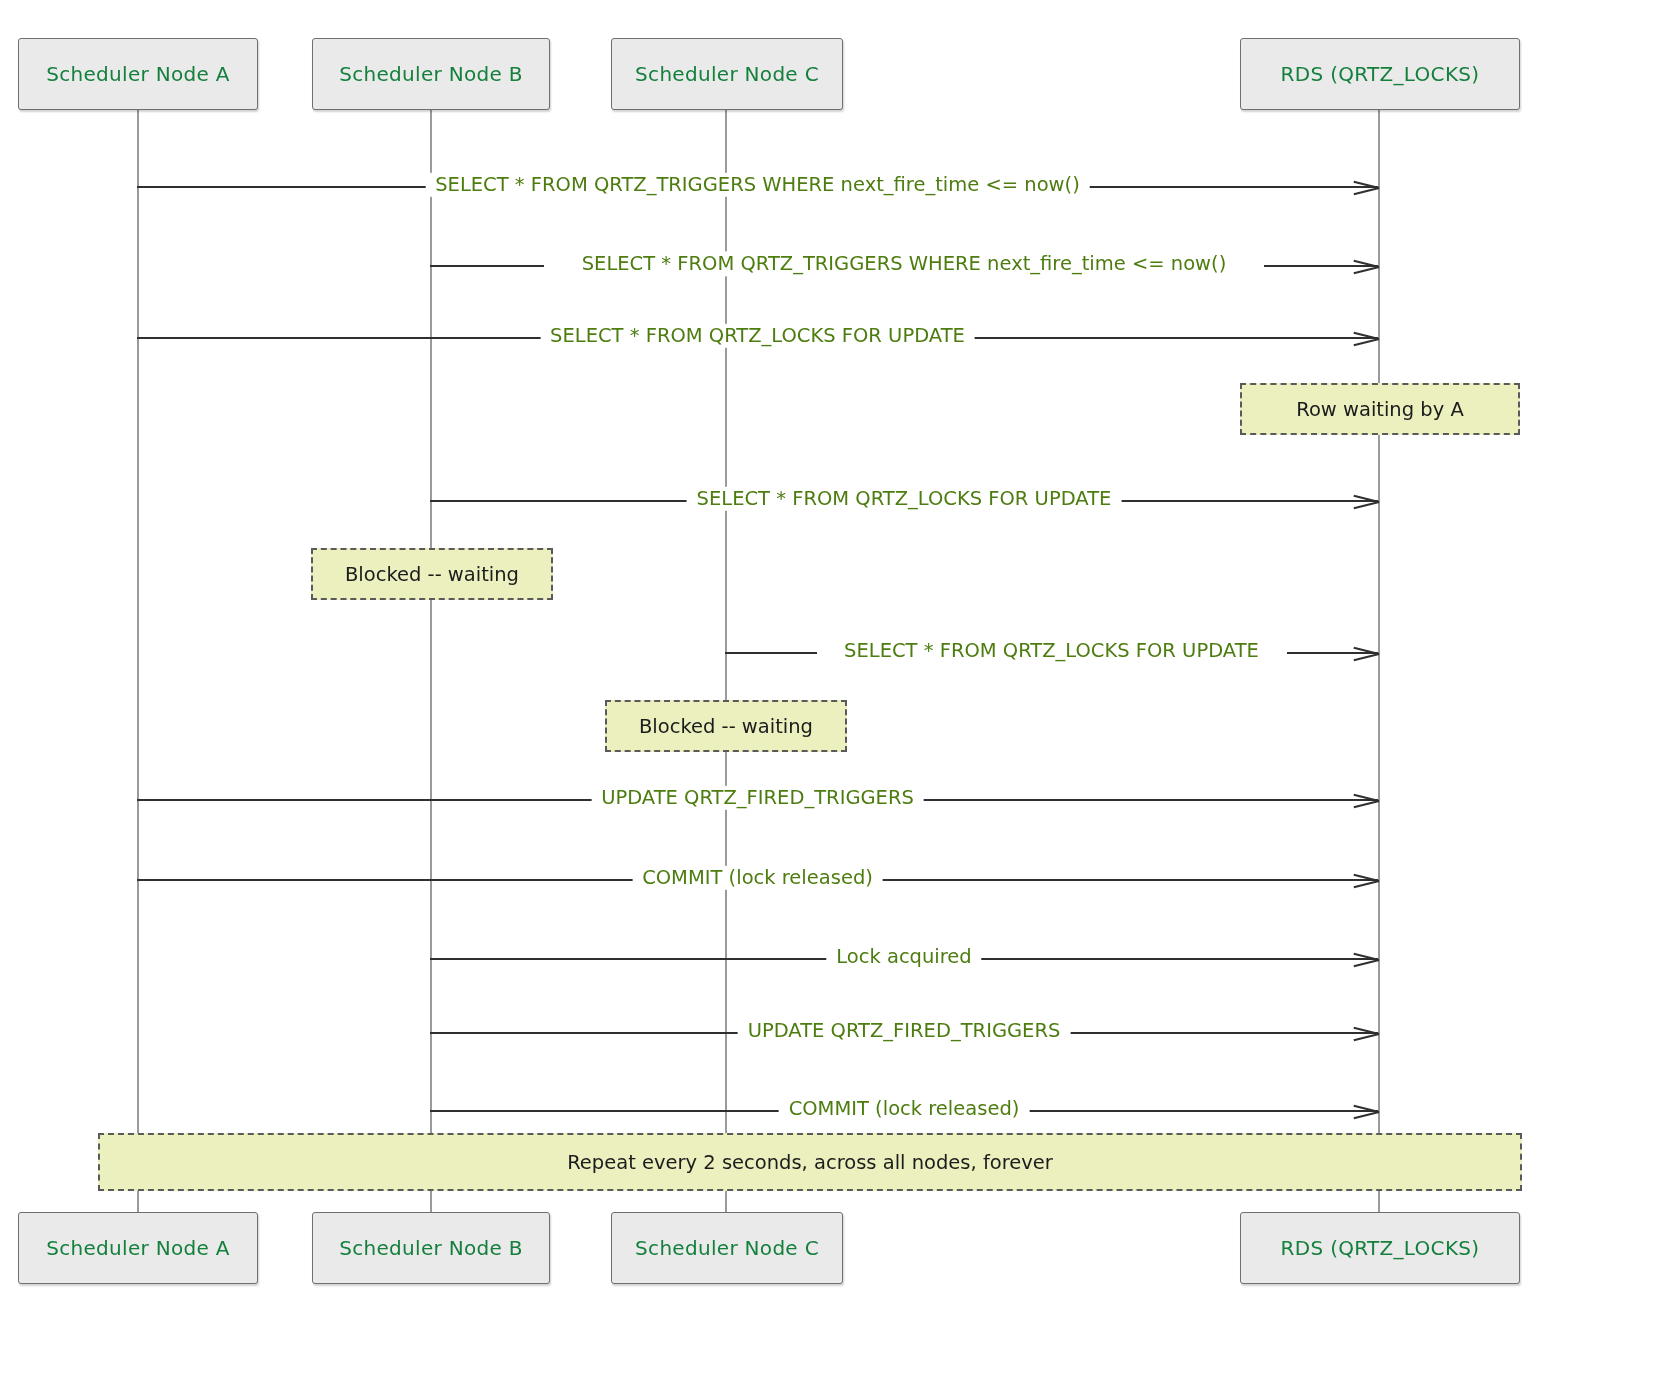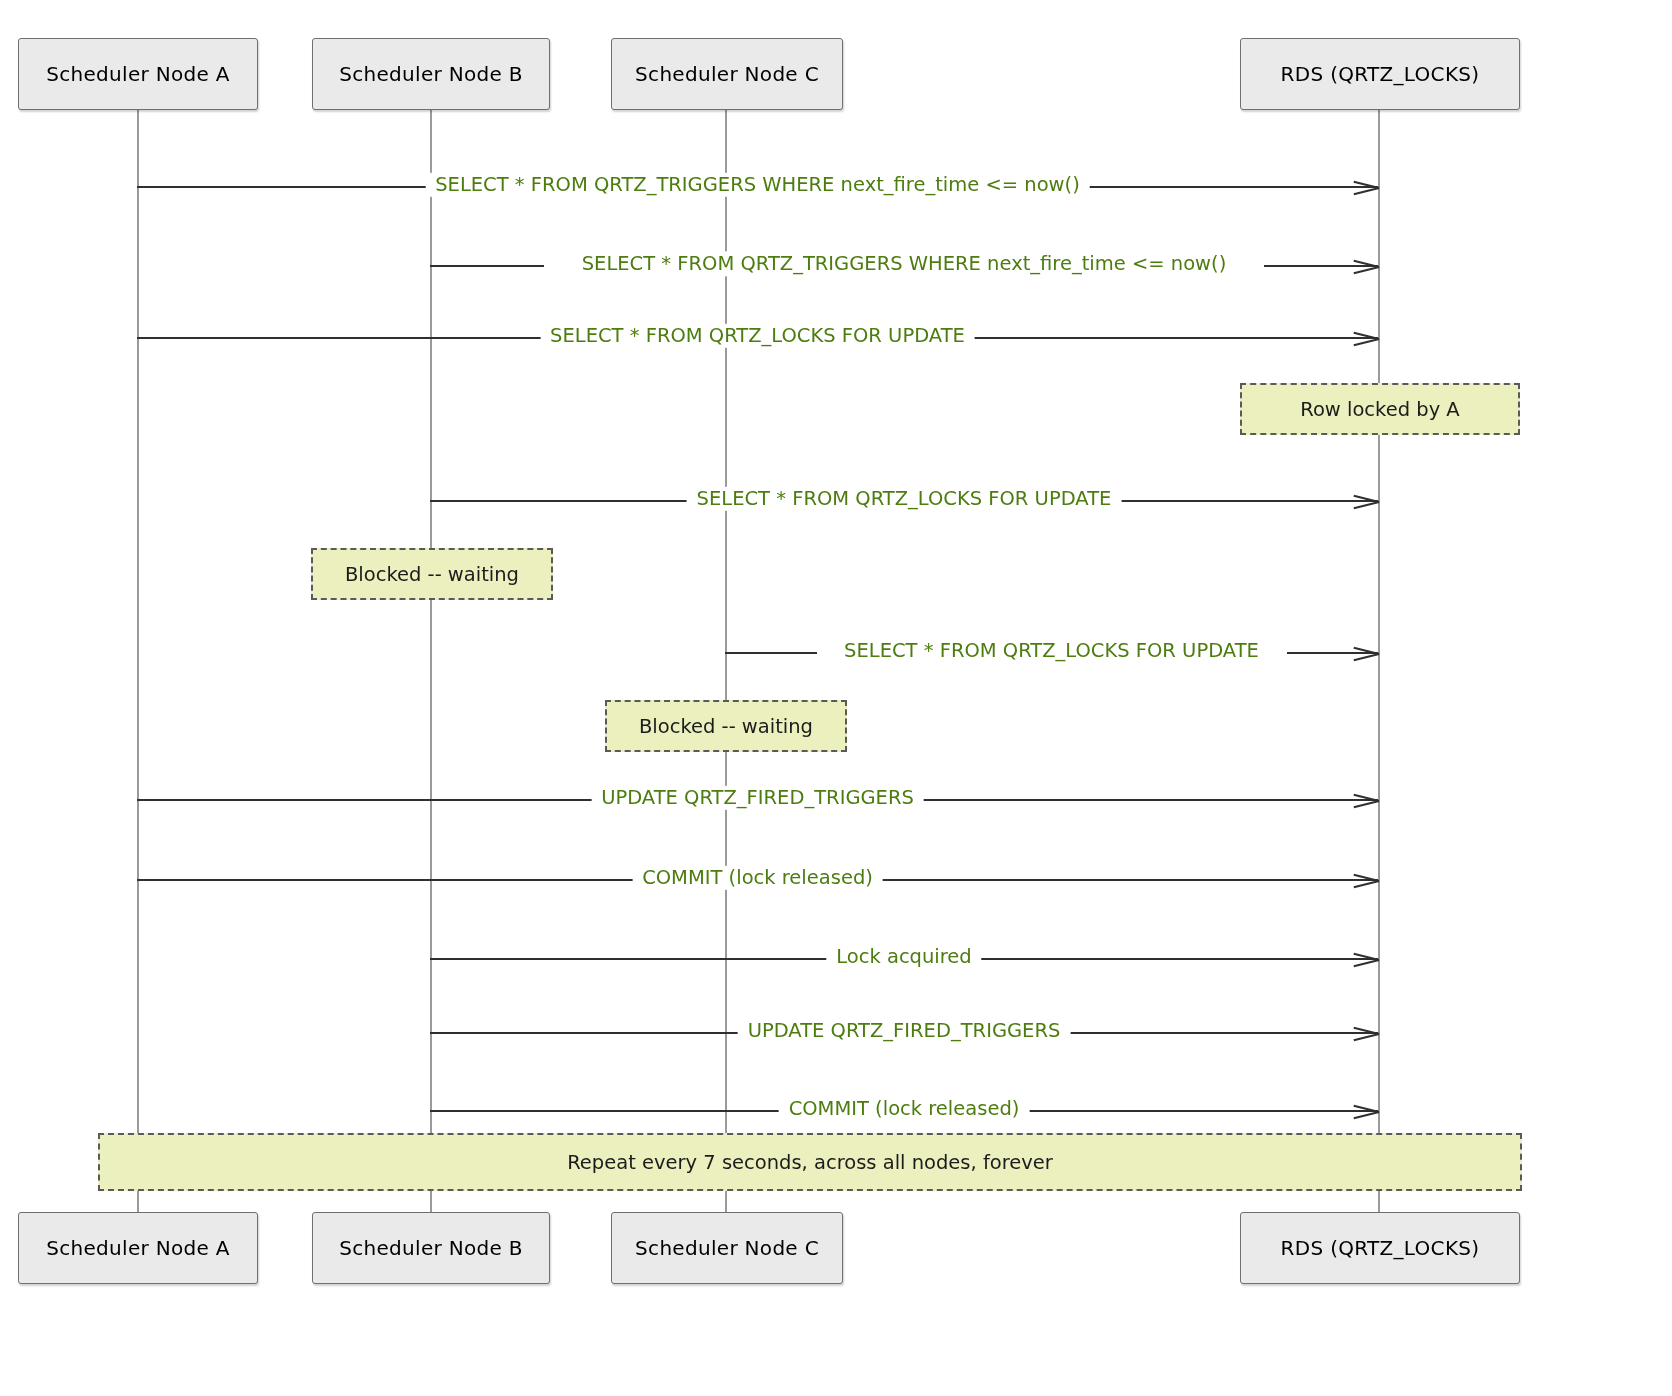--- a/index.html
+++ b/index.html
@@ -20,21 +20,21 @@
   .actor-box {
     position: absolute;
     box-sizing: border-box;
     background: #eaeaea;
     border: 1.6px solid #6f6f6f;
     border-radius: 3px;
     display: flex;
     align-items: center;
     justify-content: center;
     font-size: 20px;
-    color: #000000;
+    color: #15803d;
     letter-spacing: 0.3px;
     box-shadow: 1px 2px 2px rgba(0,0,0,0.18);
   }
   .lifeline {
     position: absolute;
     width: 1.6px;
     background: #9a9a9a;
   }
   .msg {
     position: absolute;
@@ -149,21 +149,21 @@
     <div class="label two-line" style="left:50%; transform:translate(-50%,-50%); width:700px; text-align:center;">SELECT * FROM QRTZ_TRIGGERS WHERE next_fire_time &lt;= now()</div>
   </div>
 
   <div class="msg" style="left:137px; top:337px; width:1241px;">
     <div class="line"></div>
     <div class="arrowhead"></div>
     <div class="label" style="left:50%; transform:translate(-50%,-50%);">SELECT * FROM QRTZ_LOCKS FOR UPDATE</div>
   </div>
 
   <div class="note" style="left:1240px; top:383px; width:280px; height:52px;">
-    <span>Row locked by A</span>
+    <span>Row waiting by A</span>
   </div>
 
   <div class="msg" style="left:430px; top:500px; width:948px;">
     <div class="line"></div>
     <div class="arrowhead"></div>
     <div class="label" style="left:50%; transform:translate(-50%,-50%);">SELECT * FROM QRTZ_LOCKS FOR UPDATE</div>
   </div>
 
   <div class="note" style="left:311px; top:548px; width:242px; height:52px;">
     <span>Blocked -- waiting</span>
@@ -203,16 +203,16 @@
     <div class="label" style="left:50%; transform:translate(-50%,-50%);">UPDATE QRTZ_FIRED_TRIGGERS</div>
   </div>
 
   <div class="msg" style="left:430px; top:1110px; width:948px;">
     <div class="line"></div>
     <div class="arrowhead"></div>
     <div class="label" style="left:50%; transform:translate(-50%,-50%);">COMMIT (lock released)</div>
   </div>
 
   <div class="note wide" style="left:98px; top:1133px; width:1424px; height:58px;">
-    <span>Repeat every 7 seconds, across all nodes, forever</span>
+    <span>Repeat every 2 seconds, across all nodes, forever</span>
   </div>
 
 </div>
 
 </body></html>

